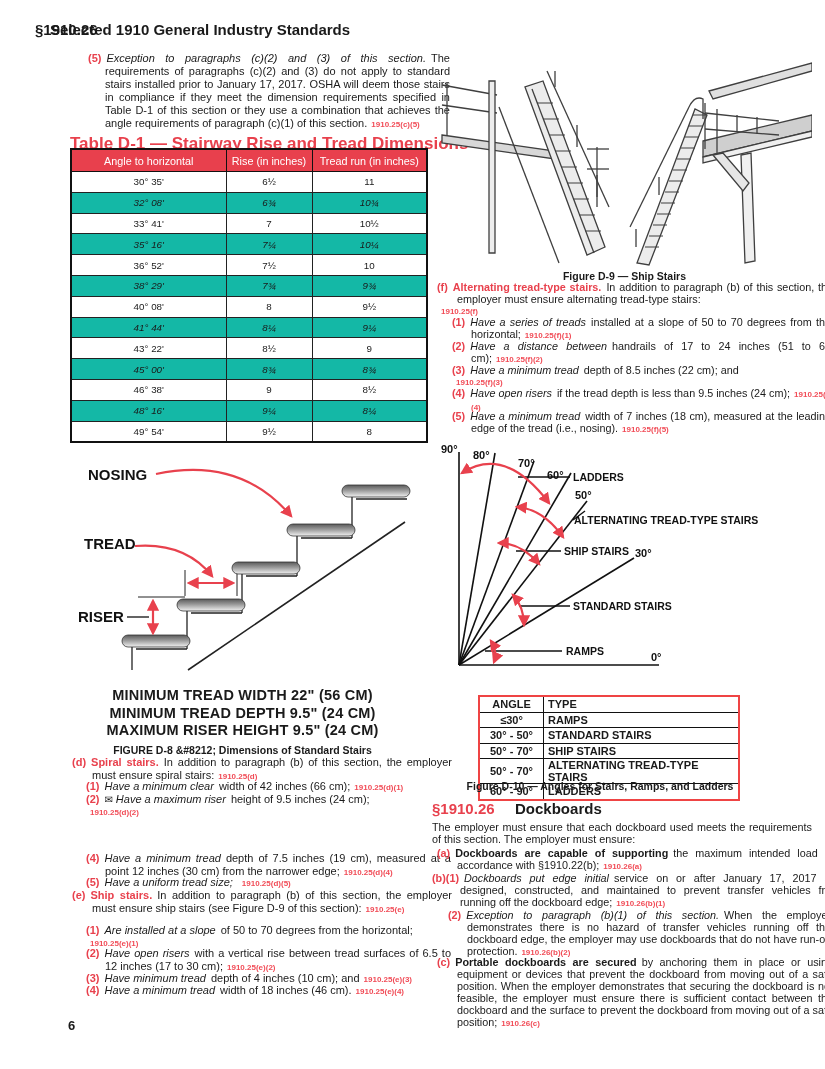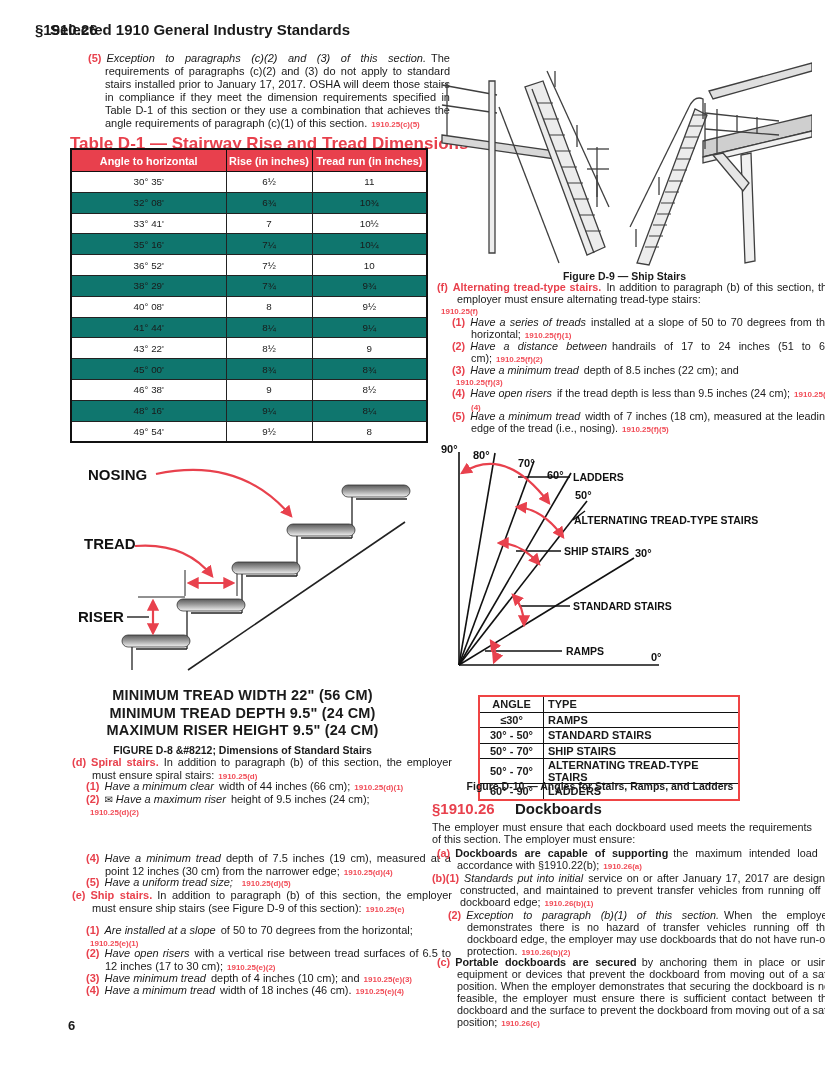--- a/index.html
+++ b/index.html
@@ -19,24 +19,24 @@
   .hang17{padding-left:17px;text-indent:-17px;}
   .hang19{padding-left:19px;text-indent:-19px;}
   .hang20{padding-left:20px;text-indent:-20px;}
   .hang28{padding-left:28px;text-indent:-28px;}
   .hdr{font-size:15px;font-weight:bold;}
   .cap{font-size:10.5px;font-weight:bold;text-align:center;}
   .envelope{font-style:normal;font-size:10px;margin-right:3px;}
 
   
   table.d1{border-collapse:collapse;width:358px;table-layout:fixed;border:2px solid #111;}
-  table.d1 th{background:#e8404d;color:#fff;font-size:10.8px;font-weight:bold;height:21px;
+  table.d1 th{background:#e8404d;color:#fff;font-size:10.8px;font-weight:normal;height:21px;
               border:1px solid #111;padding:0 2px;}
   table.d1 td{font-size:9.8px;text-align:center;height:19.8px;border:1px solid #222;padding:0;}
-  table.d1 tr.alt td{background:#0f766e;}
+  table.d1 tr.alt td{background:#14b8a6;font-style:italic;}
   .c1{width:155px;} .c2{width:86px;} .c3{width:115px;}
 
   
   table.ang{border-collapse:collapse;width:255px;table-layout:fixed;border:2px solid #ef4444;margin-left:28px;}
   table.ang td{font-size:11px;font-weight:bold;height:14.5px;border:1.5px solid #111;padding:0 4px;}
   .ac1{width:55px;text-align:center;} .ac2{width:186px;text-align:left;}
 
   .minline{font-size:14.5px;font-weight:bold;text-align:center;line-height:17.5px;letter-spacing:.2px;}
   .pagenum{font-size:13px;font-weight:bold;}
   svg text{font-family:"Liberation Sans",sans-serif;}
@@ -193,21 +193,21 @@
     <div class="minline">MINIMUM TREAD WIDTH 22" (56 CM)</div>
     <div class="minline">MINIMUM TREAD DEPTH 9.5" (24 CM)</div>
     <div class="minline">MAXIMUM RISER HEIGHT 9.5" (24 CM)</div>
   </div>
   <div class="abs cap" style="left:65px;top:744px;width:355px;">FIGURE D-8 &amp;#8212; Dimensions of Standard Stairs</div>
 
   <div class="abs lbody just hang20" style="left:72px;top:756px;width:360px;">
     <span class="red num">(d)</span><span class="red lead">Spiral stairs.</span><span>In addition to paragraph (b) of this section, the employer must ensure spiral stairs:</span><span class="ref">1910.25(d)</span>
   </div>
   <div class="abs lbody just hang19" style="left:86px;top:780px;width:346px;">
-    <span class="red num">(1)</span><span class="i lead">Have a minimum clear</span><span>width of 44 inches (66 cm);</span><span class="ref">1910.25(d)(1)</span>
+    <span class="red num">(1)</span><span class="i lead">Have a minimum clear</span><span>width of 42 inches (66 cm);</span><span class="ref">1910.25(d)(1)</span>
   </div>
   <div class="abs lbody just hang19" style="left:86px;top:793px;width:346px;">
     <span class="red num">(2)</span><span class="envelope">✉</span><span class="i lead">Have a maximum riser</span><span>height of 9.5 inches (24 cm);</span><span class="ref nl">1910.25(d)(2)</span>
   </div>
   <div class="abs lbody just hang19" style="left:86px;top:852px;width:346px;">
     <span class="red num">(4)</span><span class="i lead">Have a minimum tread</span><span>depth of 7.5 inches (19 cm), measured at a point 12 inches (30 cm) from the narrower edge;</span><span class="ref">1910.25(d)(4)</span>
   </div>
   <div class="abs lbody hang19" style="left:86px;top:876px;width:346px;">
     <span class="red num">(5)</span><span class="i lead">Have a uniform tread size;</span><span class="ref">1910.25(d)(5)</span>
   </div>
@@ -405,21 +405,21 @@
   <div class="abs" style="left:432px;top:800px;width:380px;">
     <span class="hdr red">§1910.26</span>
     <span class="hdr" style="margin-left:16px;">Dockboards</span>
   </div>
   <div class="abs rbody just" style="left:432px;top:822px;width:380px;">The employer must ensure that each dockboard used meets the requirements of this section. The employer must ensure:</div>
 
   <div class="abs rbody just hang20" style="left:437px;top:848px;width:376px;">
     <span class="red num">(a)</span><span class="bl lead">Dockboards are capable of supporting</span><span>the maximum intended load in accordance with §1910.22(b);</span><span class="ref">1910.26(a)</span>
   </div>
   <div class="abs rbody just hang28" style="left:432px;top:873px;width:380px;">
-    <span class="red num">(b)(1)</span><span class="i lead">Standards put into initial</span><span>service on or after January 17, 2017 are designed, constructed, and maintained to prevent transfer vehicles from running off the dockboard edge;</span><span class="ref">1910.26(b)(1)</span>
+    <span class="red num">(b)(1)</span><span class="i lead">Dockboards put edge initial</span><span>service on or after January 17, 2017 are designed, constructed, and maintained to prevent transfer vehicles from running off the dockboard edge;</span><span class="ref">1910.26(b)(1)</span>
   </div>
   <div class="abs rbody just hang19" style="left:448px;top:910px;width:364px;">
     <span class="red num">(2)</span><span class="i lead">Exception to paragraph (b)(1) of this section.</span><span>When the employer demonstrates there is no hazard of transfer vehicles running off the dockboard edge, the employer may use dockboards that do not have run-off protection.</span><span class="ref">1910.26(b)(2)</span>
   </div>
   <div class="abs rbody just hang20" style="left:437px;top:957px;width:376px;">
     <span class="red num">(c)</span><span class="bl lead">Portable dockboards are secured</span><span>by anchoring them in place or using equipment or devices that prevent the dockboard from moving out of a safe position. When the employer demonstrates that securing the dockboard is not feasible, the employer must ensure there is sufficient contact between the dockboard and the surface to prevent the dockboard from moving out of a safe position;</span><span class="ref">1910.26(c)</span>
   </div>
 
 </div>
 

